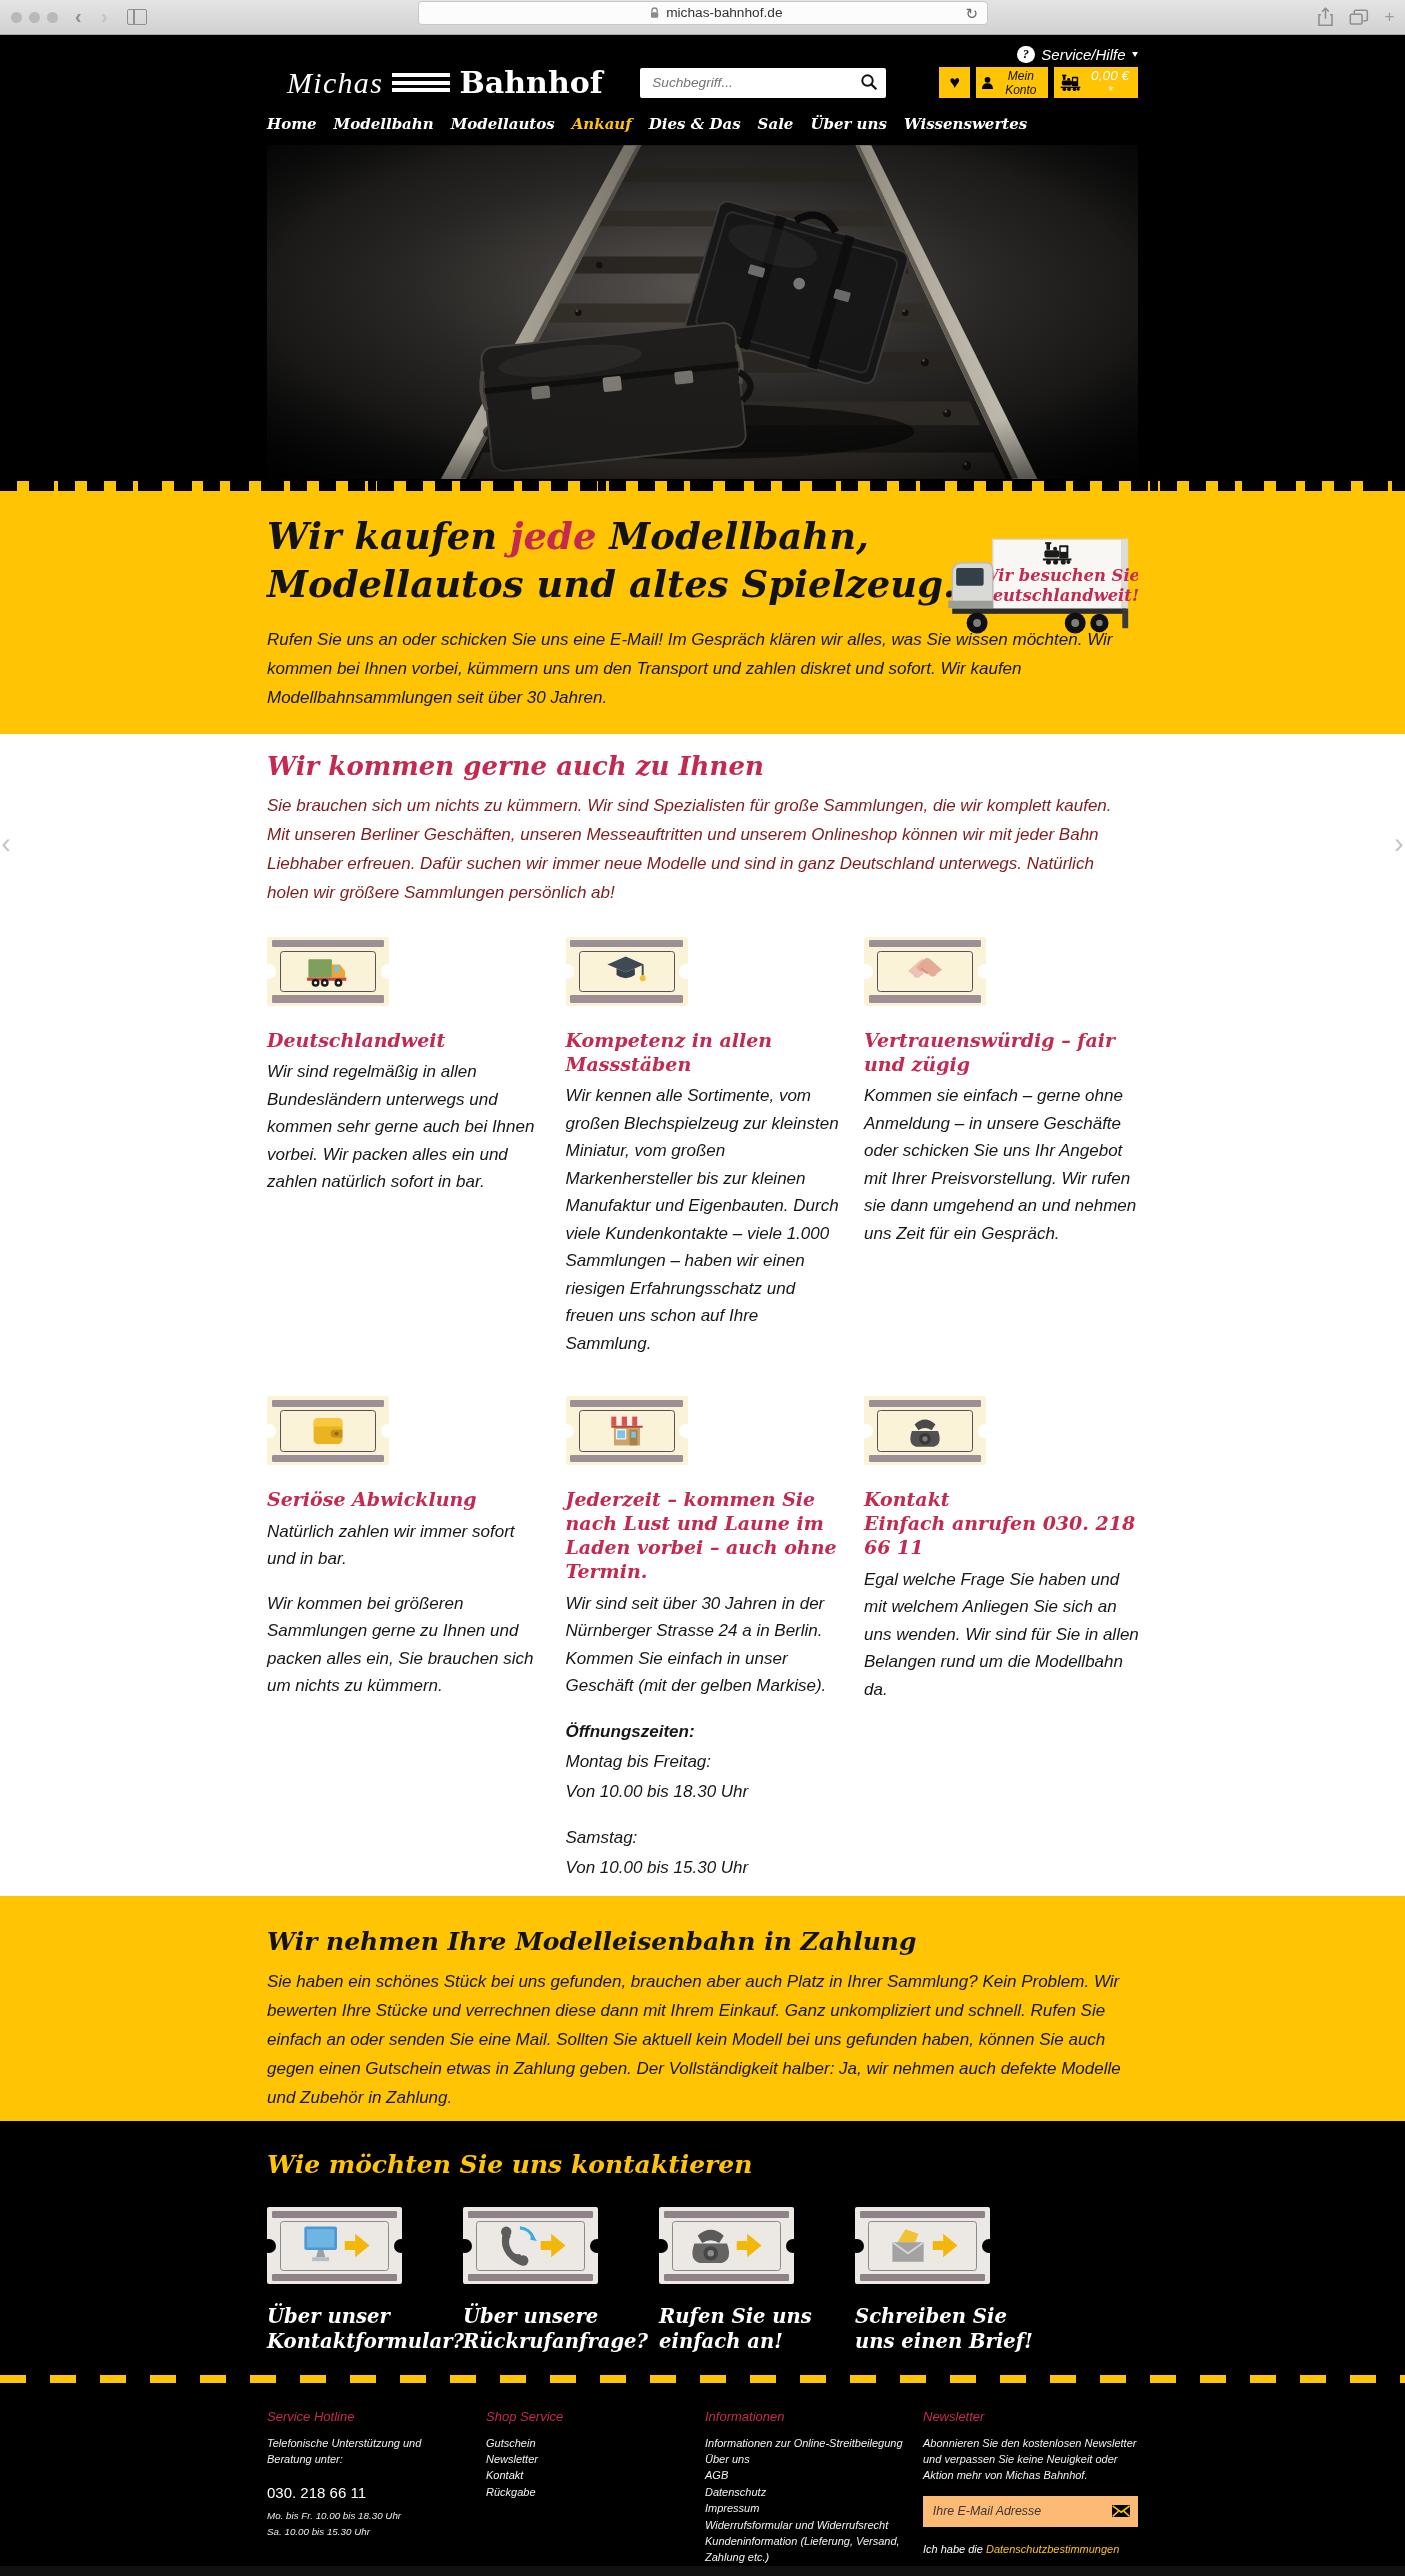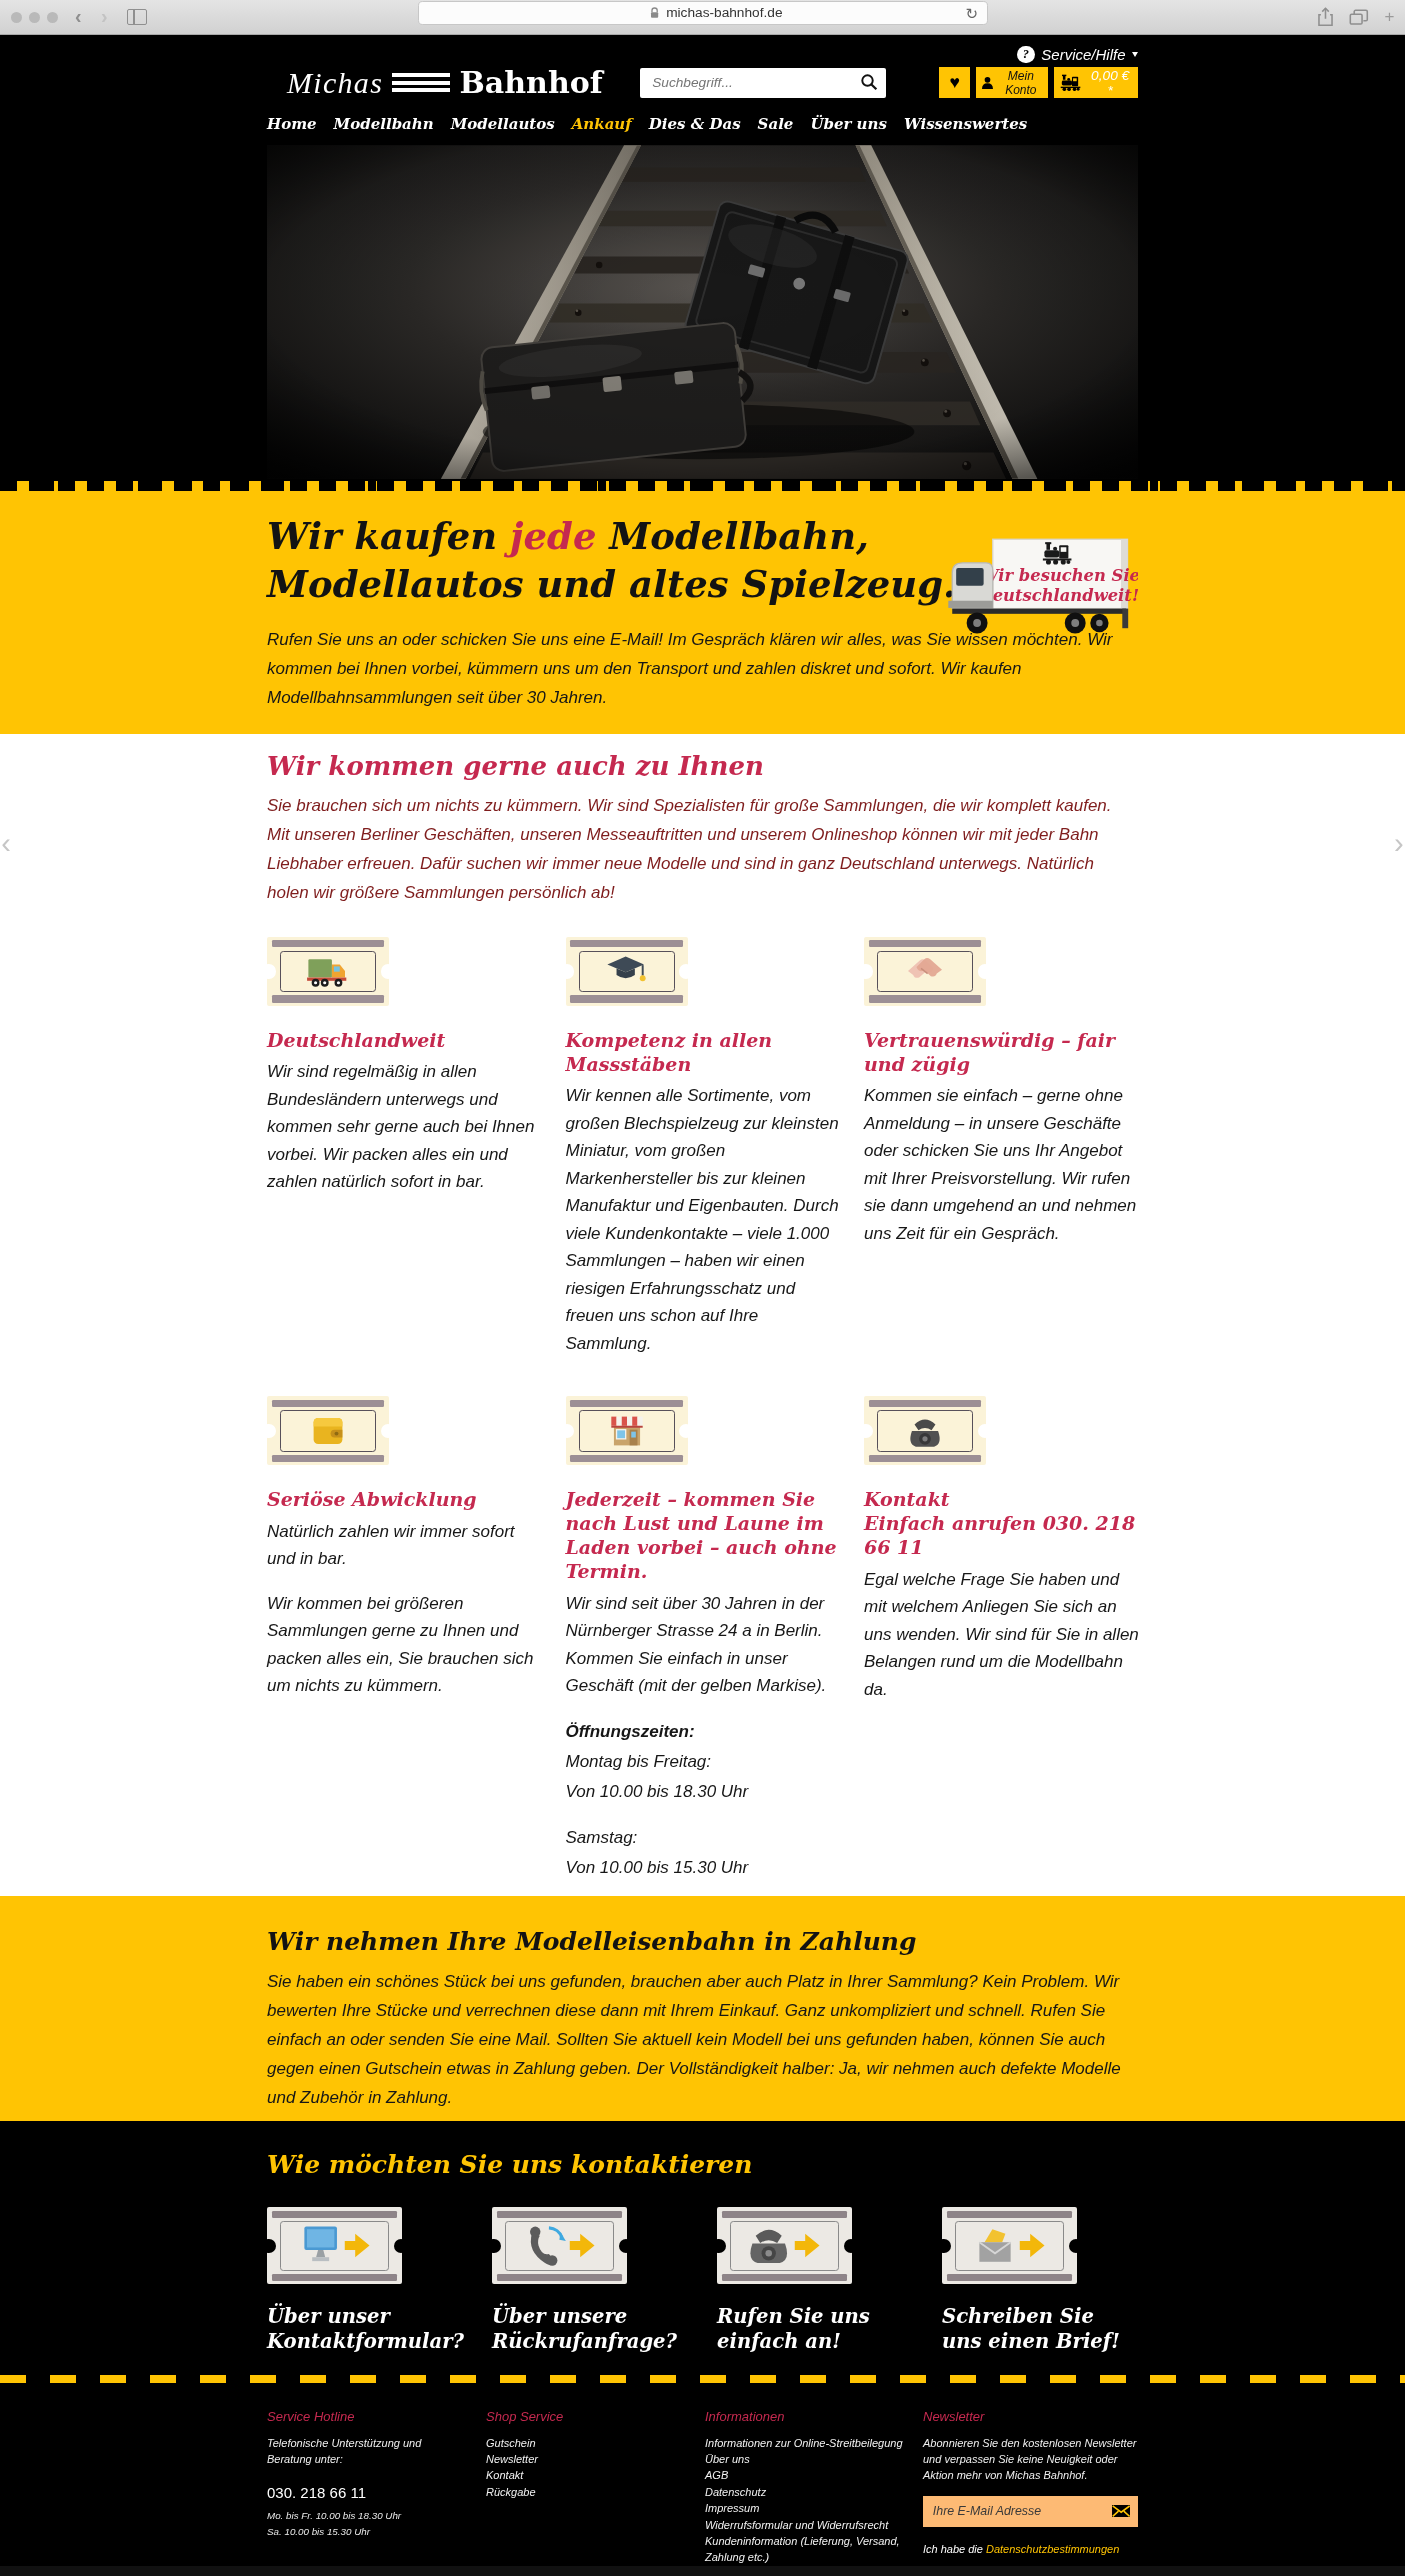--- a/index.html
+++ b/index.html
@@ -105,21 +105,21 @@
   
   .section-trade { background:#FFC403; padding:30px 0 9.2px; }
   .trade-head { margin:0; color:#131313; font-family:"DejaVu Serif", serif;
                 font-weight:bold; font-style:italic; font-size:25px; line-height:31px; }
   .trade-body { margin:10.5px 0 0; color:#171717; font-style:italic; font-size:17px; line-height:29px; }
 
   
   .section-contact { background:#000; padding-top:27.5px; }
   .contact-head { margin:0; color:#FFC403; font-family:"DejaVu Serif", serif;
                   font-weight:bold; font-style:italic; font-size:25px; line-height:31px; }
-  .contact-grid { display:grid; grid-template-columns:repeat(4,196px); column-gap:29px; margin-top:27.5px; }
+  .contact-grid { display:grid; grid-template-columns:repeat(4,196px); margin-top:27.5px; }
   .contact-card { cursor:pointer; }
   .ticket.gray { width:135px; height:77px; background:#ECE9E4; }
   .ticket.gray .bar { background:#8E8488; }
   .ticket.gray .inner { border-color:#8a8a8a; }
   .ticket.gray .notch { background:#000; }
   .contact-label { margin:19.6px 0 0; color:#fff; max-width:183px;
                    font-family:"DejaVu Serif", serif; font-weight:bold; font-style:italic;
                    font-size:19.6px; line-height:25.5px; }
 
   

